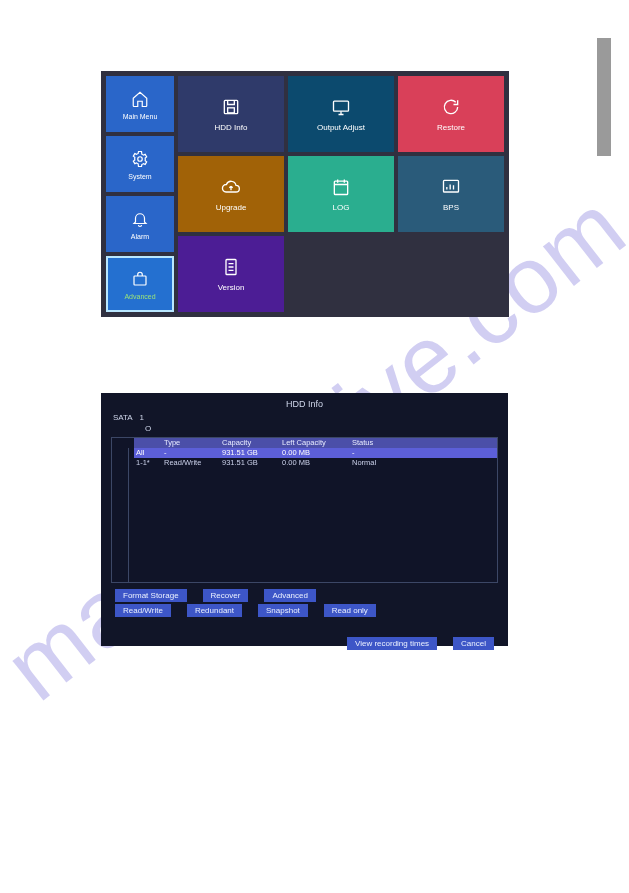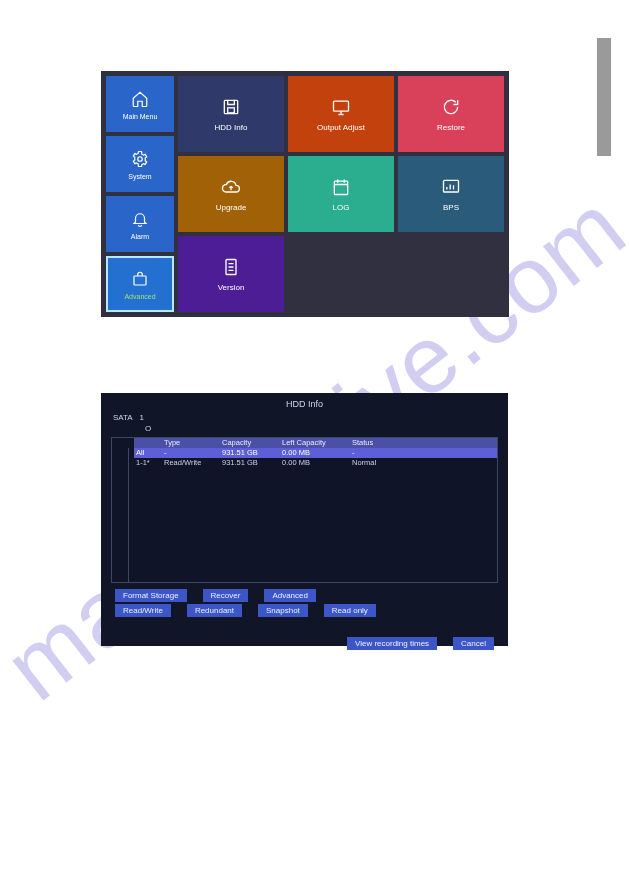--- a/index.html
+++ b/index.html
@@ -226,21 +226,21 @@
     <div class="tile" style="background:#2f3a6a">
       <span class="icon">
         <svg viewBox="0 0 24 24" width="22" height="22" fill="none" stroke="currentColor" stroke-width="1.6">
             <rect x="4" y="4" width="16" height="16" rx="1"></rect>
             <path d="M8 4v5h8V4"></path>
             <rect x="8" y="13" width="8" height="6"></rect>
           </svg>
       </span>
       <span class="tile-label">HDD Info</span>
     </div>
-    <div class="tile" style="background:#c2410c">
+    <div class="tile" style="background:#0c4a6e">
       <span class="icon">
         <svg viewBox="0 0 24 24" width="22" height="22" fill="none" stroke="currentColor" stroke-width="1.6">
             <rect x="3" y="5" width="18" height="12" rx="1"></rect>
             <path d="M9 21h6M12 17v4"></path>
           </svg>
       </span>
       <span class="tile-label">Output Adjust</span>
     </div>
     <div class="tile" style="background:#d94059">
       <span class="icon">

